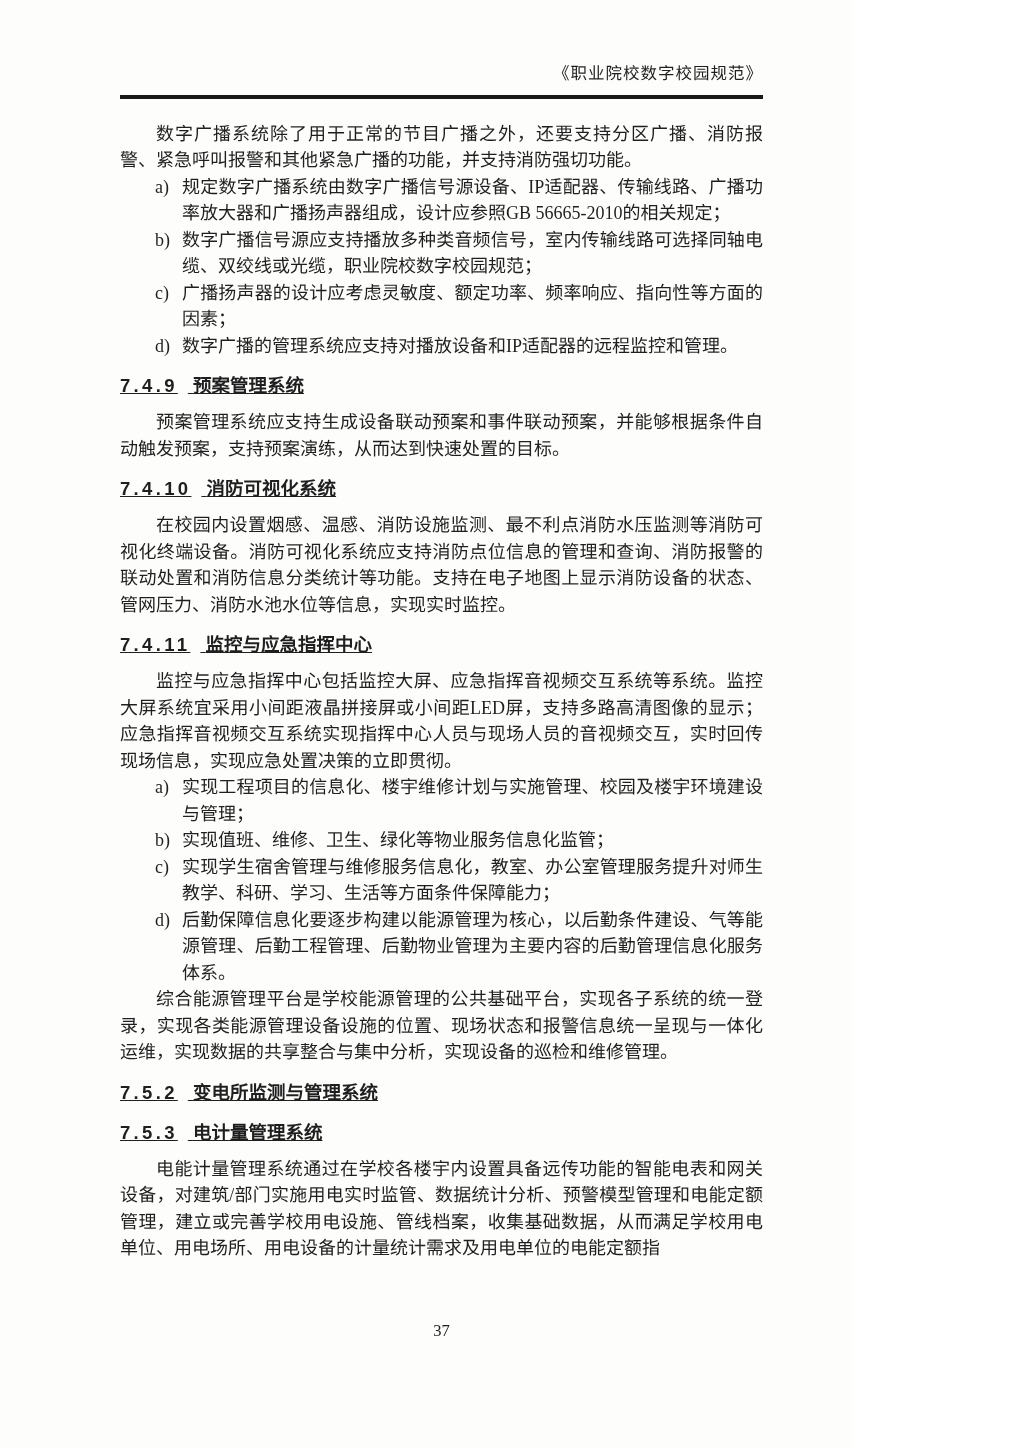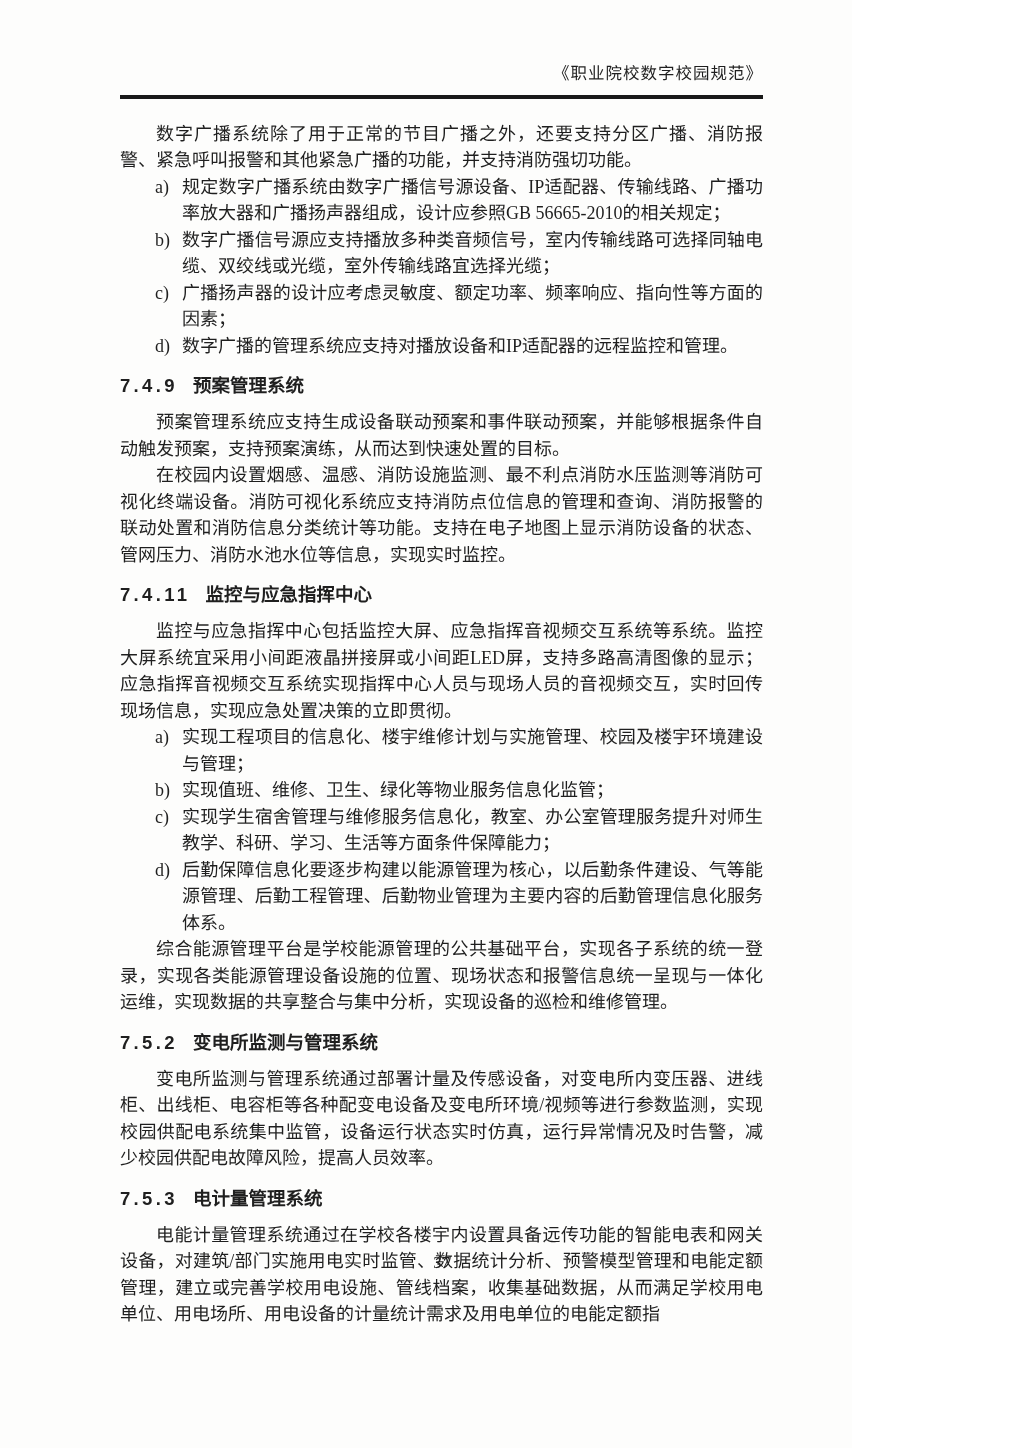--- a/index.html
+++ b/index.html
@@ -53,28 +53,29 @@
     flex: 1 1 auto;
     text-align: justify;
   }
   .heading {
     font-family: "Liberation Sans", "DejaVu Sans", sans-serif;
     font-weight: 700;
     font-size: 18.5px;
     line-height: 26px;
     margin: 14px 0 10px 0;
     text-align: left;
+    text-decoration: underline;
   }
   .heading .h-num {
     letter-spacing: 0.18em;
     margin-right: 10px;
   }
   .footer {
     position: absolute;
-    top: 1253px;
+    top: 1321px;
     left: 120px;
     right: 89px;
     text-align: center;
     font-size: 16.5px;
   }
 </style>
 </head>
 <body>
 
 <div class="page">
@@ -88,38 +89,42 @@
 
     <p class="para">数字广播系统除了用于正常的节目广播之外，还要支持分区广播、消防报警、紧急呼叫报警和其他紧急广播的功能，并支持消防强切功能。</p>
 
     <div class="doc-list">
       <div class="list-item">
         <span class="li-label">a)</span>
         <span class="li-text">规定数字广播系统由数字广播信号源设备、IP适配器、传输线路、广播功率放大器和广播扬声器组成，设计应参照GB 56665-2010的相关规定；</span>
       </div>
       <div class="list-item">
         <span class="li-label">b)</span>
-        <span class="li-text">数字广播信号源应支持播放多种类音频信号，室内传输线路可选择同轴电缆、双绞线或光缆，室外传输线路宜选择光缆；</span>
+        <span class="li-text">数字广播信号源应支持播放多种类音频信号，室内传输线路可选择同轴电缆、双绞线或光缆，职业院校数字校园规范；</span>
       </div>
       <div class="list-item">
         <span class="li-label">c)</span>
         <span class="li-text">广播扬声器的设计应考虑灵敏度、额定功率、频率响应、指向性等方面的因素；</span>
       </div>
       <div class="list-item">
         <span class="li-label">d)</span>
         <span class="li-text">数字广播的管理系统应支持对播放设备和IP适配器的远程监控和管理。</span>
       </div>
     </div>
 
     <h3 class="heading">
       <span class="h-num">7.4.9</span>
       <span class="h-title">预案管理系统</span>
     </h3>
     <p class="para">预案管理系统应支持生成设备联动预案和事件联动预案，并能够根据条件自动触发预案，支持预案演练，从而达到快速处置的目标。</p>
 
+    <h3 class="heading">
+      <span class="h-num">7.4.10</span>
+      <span class="h-title">消防可视化系统</span>
+    </h3>
     <p class="para">在校园内设置烟感、温感、消防设施监测、最不利点消防水压监测等消防可视化终端设备。消防可视化系统应支持消防点位信息的管理和查询、消防报警的联动处置和消防信息分类统计等功能。支持在电子地图上显示消防设备的状态、管网压力、消防水池水位等信息，实现实时监控。</p>
 
     <h3 class="heading">
       <span class="h-num">7.4.11</span>
       <span class="h-title">监控与应急指挥中心</span>
     </h3>
     <p class="para">监控与应急指挥中心包括监控大屏、应急指挥音视频交互系统等系统。监控大屏系统宜采用小间距液晶拼接屏或小间距LED屏，支持多路高清图像的显示；应急指挥音视频交互系统实现指挥中心人员与现场人员的音视频交互，实时回传现场信息，实现应急处置决策的立即贯彻。</p>
 
 
     <div class="doc-list">
@@ -140,21 +145,20 @@
         <span class="li-text">后勤保障信息化要逐步构建以能源管理为核心，以后勤条件建设、气等能源管理、后勤工程管理、后勤物业管理为主要内容的后勤管理信息化服务体系。</span>
       </div>
     </div>
 
     <p class="para">综合能源管理平台是学校能源管理的公共基础平台，实现各子系统的统一登录，实现各类能源管理设备设施的位置、现场状态和报警信息统一呈现与一体化运维，实现数据的共享整合与集中分析，实现设备的巡检和维修管理。</p>
 
     <h3 class="heading">
       <span class="h-num">7.5.2</span>
       <span class="h-title">变电所监测与管理系统</span>
     </h3>
-    <p class="para">变电所监测与管理系统通过部署计量及传感设备，对变电所内变压器、进线柜、出线柜、电容柜等各种配变电设备及变电所环境/视频等进行参数监测，实现校园供配电系统集中监管，设备运行状态实时仿真，运行异常情况及时告警，减少校园供配电故障风险，提高人员效率。</p>
 
     <h3 class="heading">
       <span class="h-num">7.5.3</span>
       <span class="h-title">电计量管理系统</span>
     </h3>
     <p class="para">电能计量管理系统通过在学校各楼宇内设置具备远传功能的智能电表和网关设备，对建筑/部门实施用电实时监管、数据统计分析、预警模型管理和电能定额管理，建立或完善学校用电设施、管线档案，收集基础数据，从而满足学校用电单位、用电场所、用电设备的计量统计需求及用电单位的电能定额指</p>
 
   </div>
 
   <div class="footer">

